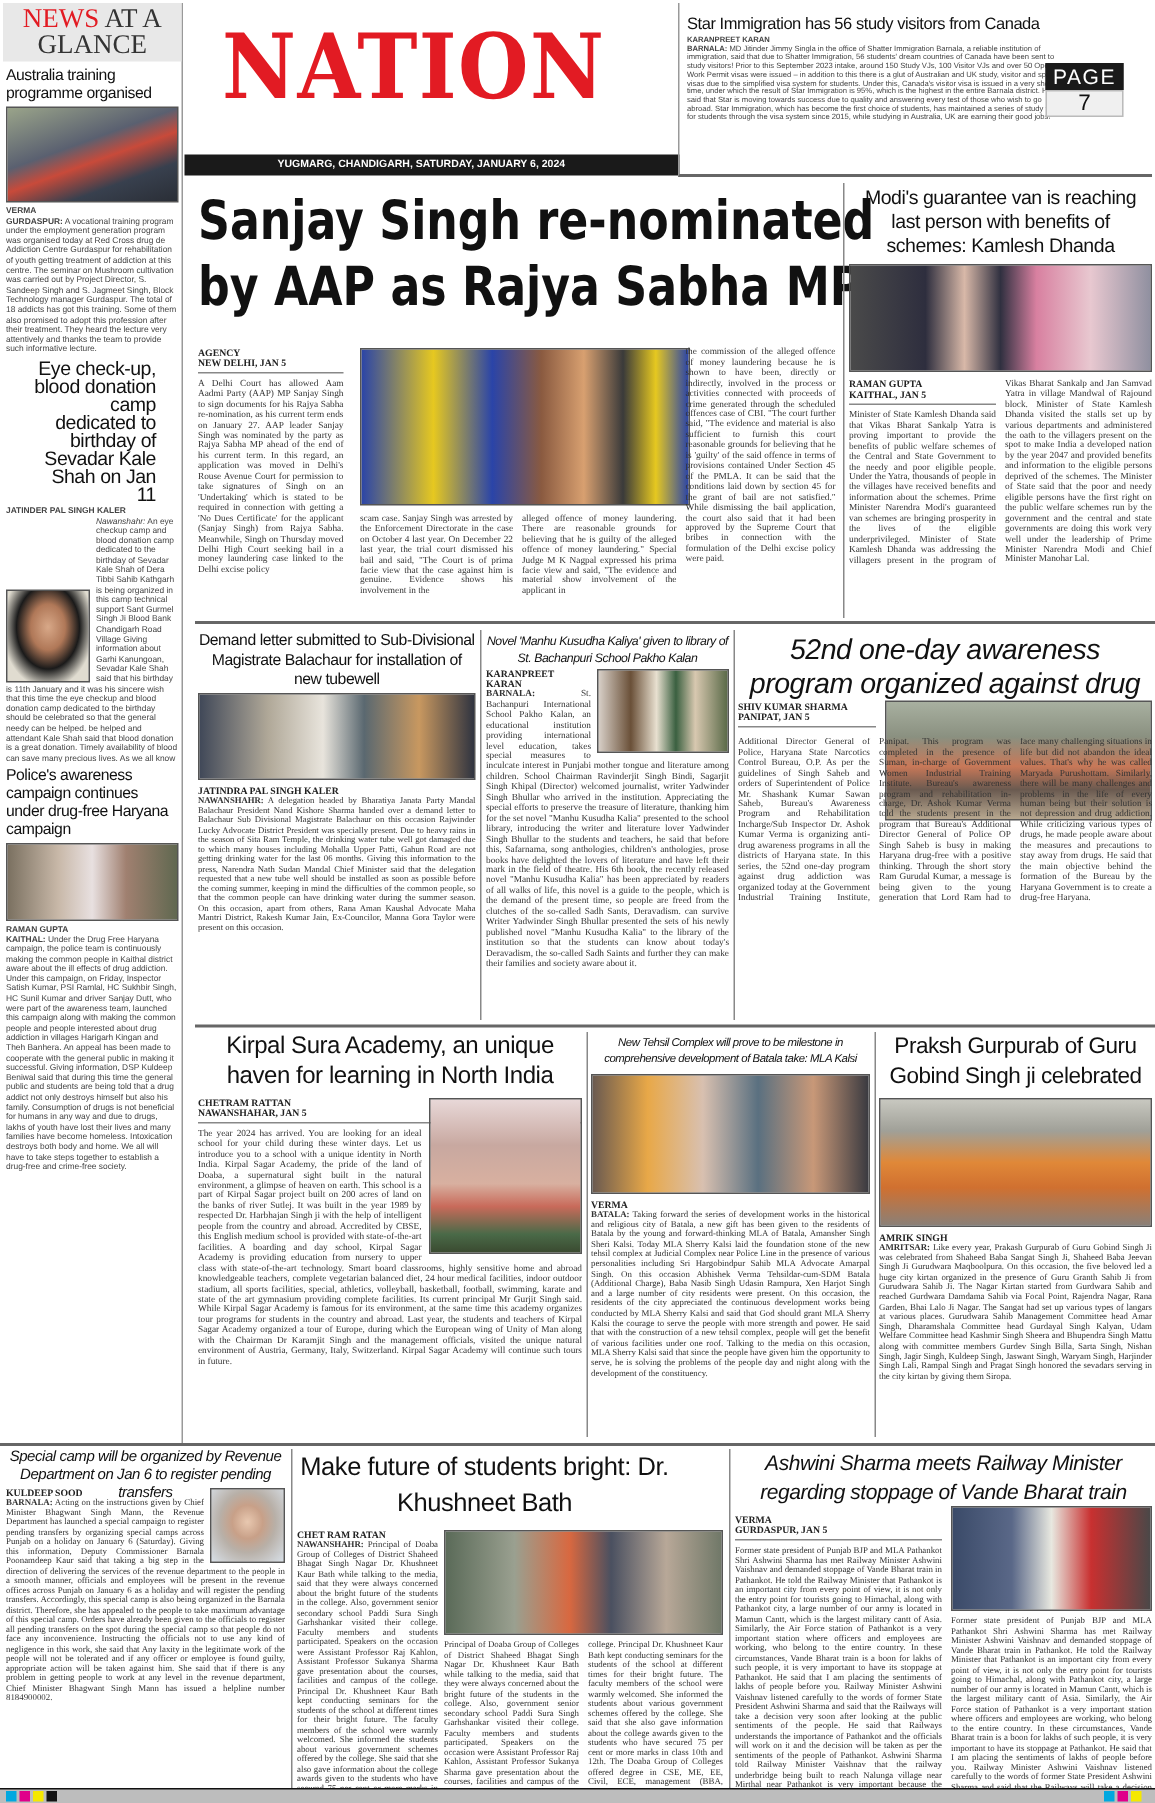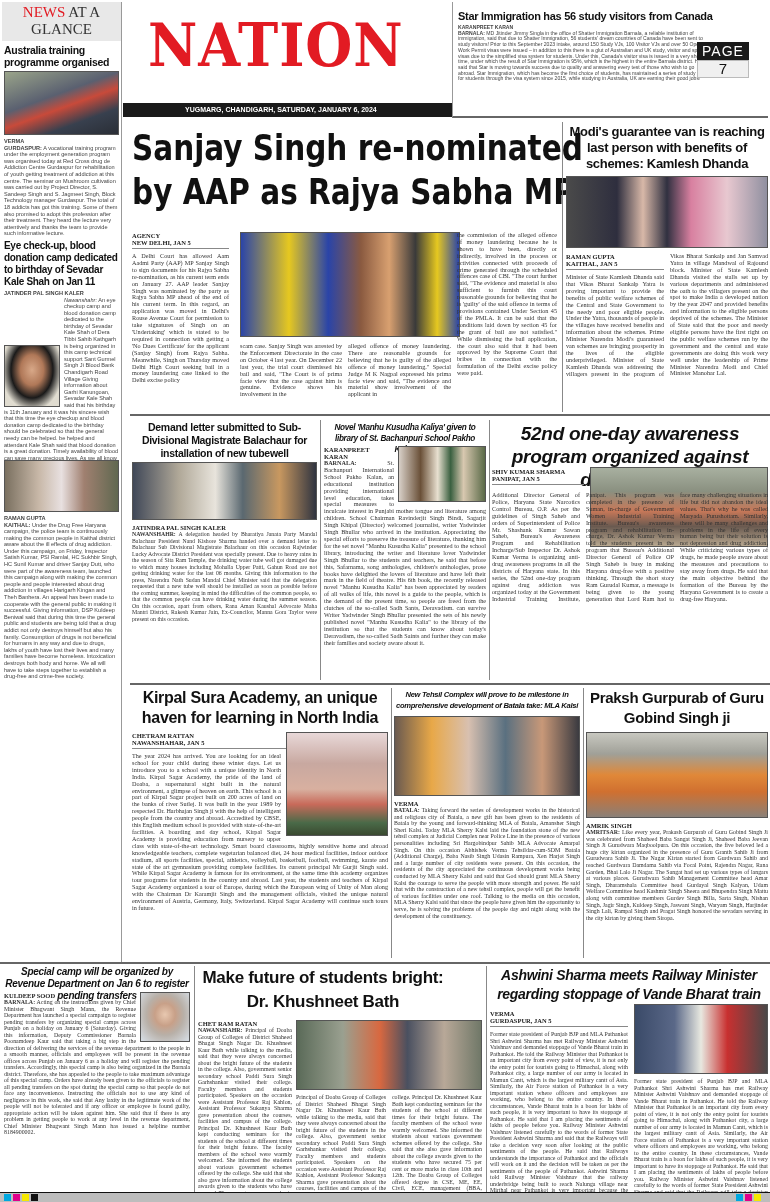--- a/index.html
+++ b/index.html
@@ -4,47 +4,48 @@
 <style>
 *{box-sizing:border-box;margin:0;padding:0}
 body{width:770px;height:1202px;background:#fff;font-family:"Liberation Serif",serif;color:#222;overflow:hidden;position:relative}
 .abs{position:absolute}
 .sans{font-family:"Liberation Sans",sans-serif}
 .body-text{font-family:"Liberation Serif",serif;font-size:6.2px;line-height:6.9px;text-align:justify;color:#333}
 .sbody{font-family:"Liberation Sans",sans-serif;font-size:5.6px;line-height:6.6px;color:#444}
 .byline{font-family:"Liberation Serif",serif;font-weight:bold;font-size:6.5px;line-height:7px;color:#222;text-transform:uppercase}
 .byline-rule{border-bottom:1px solid #888;padding-bottom:2px;margin-bottom:4px}
 .photo{border:1px solid #555;overflow:hidden}
-.hl{font-family:"Liberation Sans",sans-serif;font-weight:bold;color:#111;text-align:center;letter-spacing:-0.3px}
+.hl{font-family:"Liberation Sans",sans-serif;font-weight:normal;color:#111;text-align:center;letter-spacing:-0.3px}
 .hl-i{font-style:italic}
 .col2{column-count:2;column-gap:6px}
 .col3{column-count:3;column-gap:6px}
 .hr{background:#666;height:2px}
 .vr{background:#888;width:1px}
 </style>
 </head>
 <body>
 
 <div class="abs" style="left:2px;top:2px;width:120px;height:960px;border-right:1px solid #999">
-  <div style="background:#e8e8e8;text-align:center;font-family:'Liberation Serif',serif;font-size:15px;line-height:17px;padding:2px 0 3px">
+  <div style="background:#e8e8e8;text-align:center;font-family:'Liberation Serif',serif;font-size:18px;line-height:17px;padding:2px 0 3px">
     <span style="color:#e21b23">NEWS</span>
     <span style="color:#333">AT A GLANCE</span>
   </div>
   <div class="hl" style="text-align:left;font-size:10.5px;line-height:12px;margin:3px 2px 3px">Australia training programme organised</div>
   <div class="photo" style="height:64px;margin:0 2px;background:linear-gradient(160deg,#9aa48a 0%,#5a6070 40%,#c84a3a 55%,#38404e 75%,#2a2e36 100%)"></div>
   <div class="sbody" style="margin:3px 2px 0">
     <b style="display:block">VERMA</b>
     <b>GURDASPUR:</b> <span>A vocational training program under the employment generation program was organised today at Red Cross drug de Addiction Centre Gurdaspur for rehabilitation of youth getting treatment of addiction at this centre. The seminar on Mushroom cultivation was carried out by Project Director, S. Sandeep Singh and S. Jagmeet Singh, Block Technology manager Gurdaspur. The total of 18 addicts has got this training. Some of them also promised to adopt this profession after their treatment. They heard the lecture very attentively and thanks the team to provide such informative lecture.</span>
   </div>
-  <div class="hl" style="text-align:left;font-size:10px;line-height:12px;margin:3px 2px 2px">Eye check-up, blood donation camp dedicated to birthday of Sevadar Kale Shah on Jan 11</div>
+  <div class="hl" style="text-align:right;font-size:13px;line-height:12px;margin:3px 17px 2px">Eye check-up, blood donation camp dedicated to birthday of Sevadar Kale Shah on Jan 11</div>
   <div class="sbody" style="margin:0 2px;height:170px;overflow:hidden">
     <b style="display:block">JATINDER PAL SINGH KALER</b>
     <div class="photo" style="float:left;width:56px;height:62px;margin:48px 4px 2px 0;background:radial-gradient(ellipse at 50% 40%,#d8a888 0%,#b07858 30%,#1a1a1a 55%,#e0dcd0 80%)"></div>
     <span style="font-style:italic">Nawanshahr:</span> <span>An eye checkup camp and blood donation camp dedicated to the birthday of Sevadar Kale Shah of Dera Tibbi Sahib Kathgarh is being organized in this camp technical support Sant Gurmel Singh Ji Blood Bank Chandigarh Road Village Giving information about Garhi Kanungoan, Sevadar Kale Shah said that his birthday is 11th January and it was his sincere wish that this time the eye checkup and blood donation camp dedicated to the birthday should be celebrated so that the general needy can be helped. be helped and attendant Kale Shah said that blood donation is a great donation. Timely availability of blood can save many precious lives. As we all know that every day hundreds of people are victims of accidents all over the world. Almost all people need blood during this sudden crisis. If blood is available at that time in the blood bank or hospital, the timely treatment of the person gets help and his life is saved. Therefore, hospitals and blood banks predetermine the availability of blood of each group so that every needy person can be helped in this difficult time.</span>
   </div>
+  <div class="hl" style="text-align:left;font-size:10.5px;line-height:12px;margin:3px 2px 3px">Police's awareness campaign continues under drug-free Haryana campaign</div>
   <div class="photo" style="height:52px;margin:0 2px;background:linear-gradient(90deg,#7a7060 0%,#c8b8a8 30%,#e8e0e0 50%,#a08070 70%,#606850 100%)"></div>
   <div class="sbody" style="margin:3px 2px 0">
     <b style="display:block">RAMAN GUPTA</b>
     <b>KAITHAL:</b> <span>Under the Drug Free Haryana campaign, the police team is continuously making the common people in Kaithal district aware about the ill effects of drug addiction. Under this campaign, on Friday, Inspector Satish Kumar, PSI Ramlal, HC Sukhbir Singh, HC Sunil Kumar and driver Sanjay Dutt, who were part of the awareness team, launched this campaign along with making the common people and people interested about drug addiction in villages Harigarh Kingan and Theh Banhera. An appeal has been made to cooperate with the general public in making it successful. Giving information, DSP Kuldeep Beniwal said that during this time the general public and students are being told that a drug addict not only destroys himself but also his family. Consumption of drugs is not beneficial for humans in any way and due to drugs, lakhs of youth have lost their lives and many families have become homeless. Intoxication destroys both body and home. We all will have to take steps together to establish a drug-free and crime-free society.</span>
   </div>
 </div>
 
 <div class="abs" style="left:148px;top:14px;font-family:'DejaVu Serif',serif;font-weight:bold;font-size:60px;line-height:62px;color:#e21b23;letter-spacing:1px;transform:scaleX(0.9);transform-origin:left">NATION</div>
 <div class="abs" style="left:123px;top:103px;width:330px;height:14px;background:#1a1a1a"></div>
 <div class="abs sans" style="left:185px;top:106px;font-size:7px;font-weight:bold;color:#fff">YUGMARG, CHANDIGARH, SATURDAY, JANUARY 6, 2024</div>

